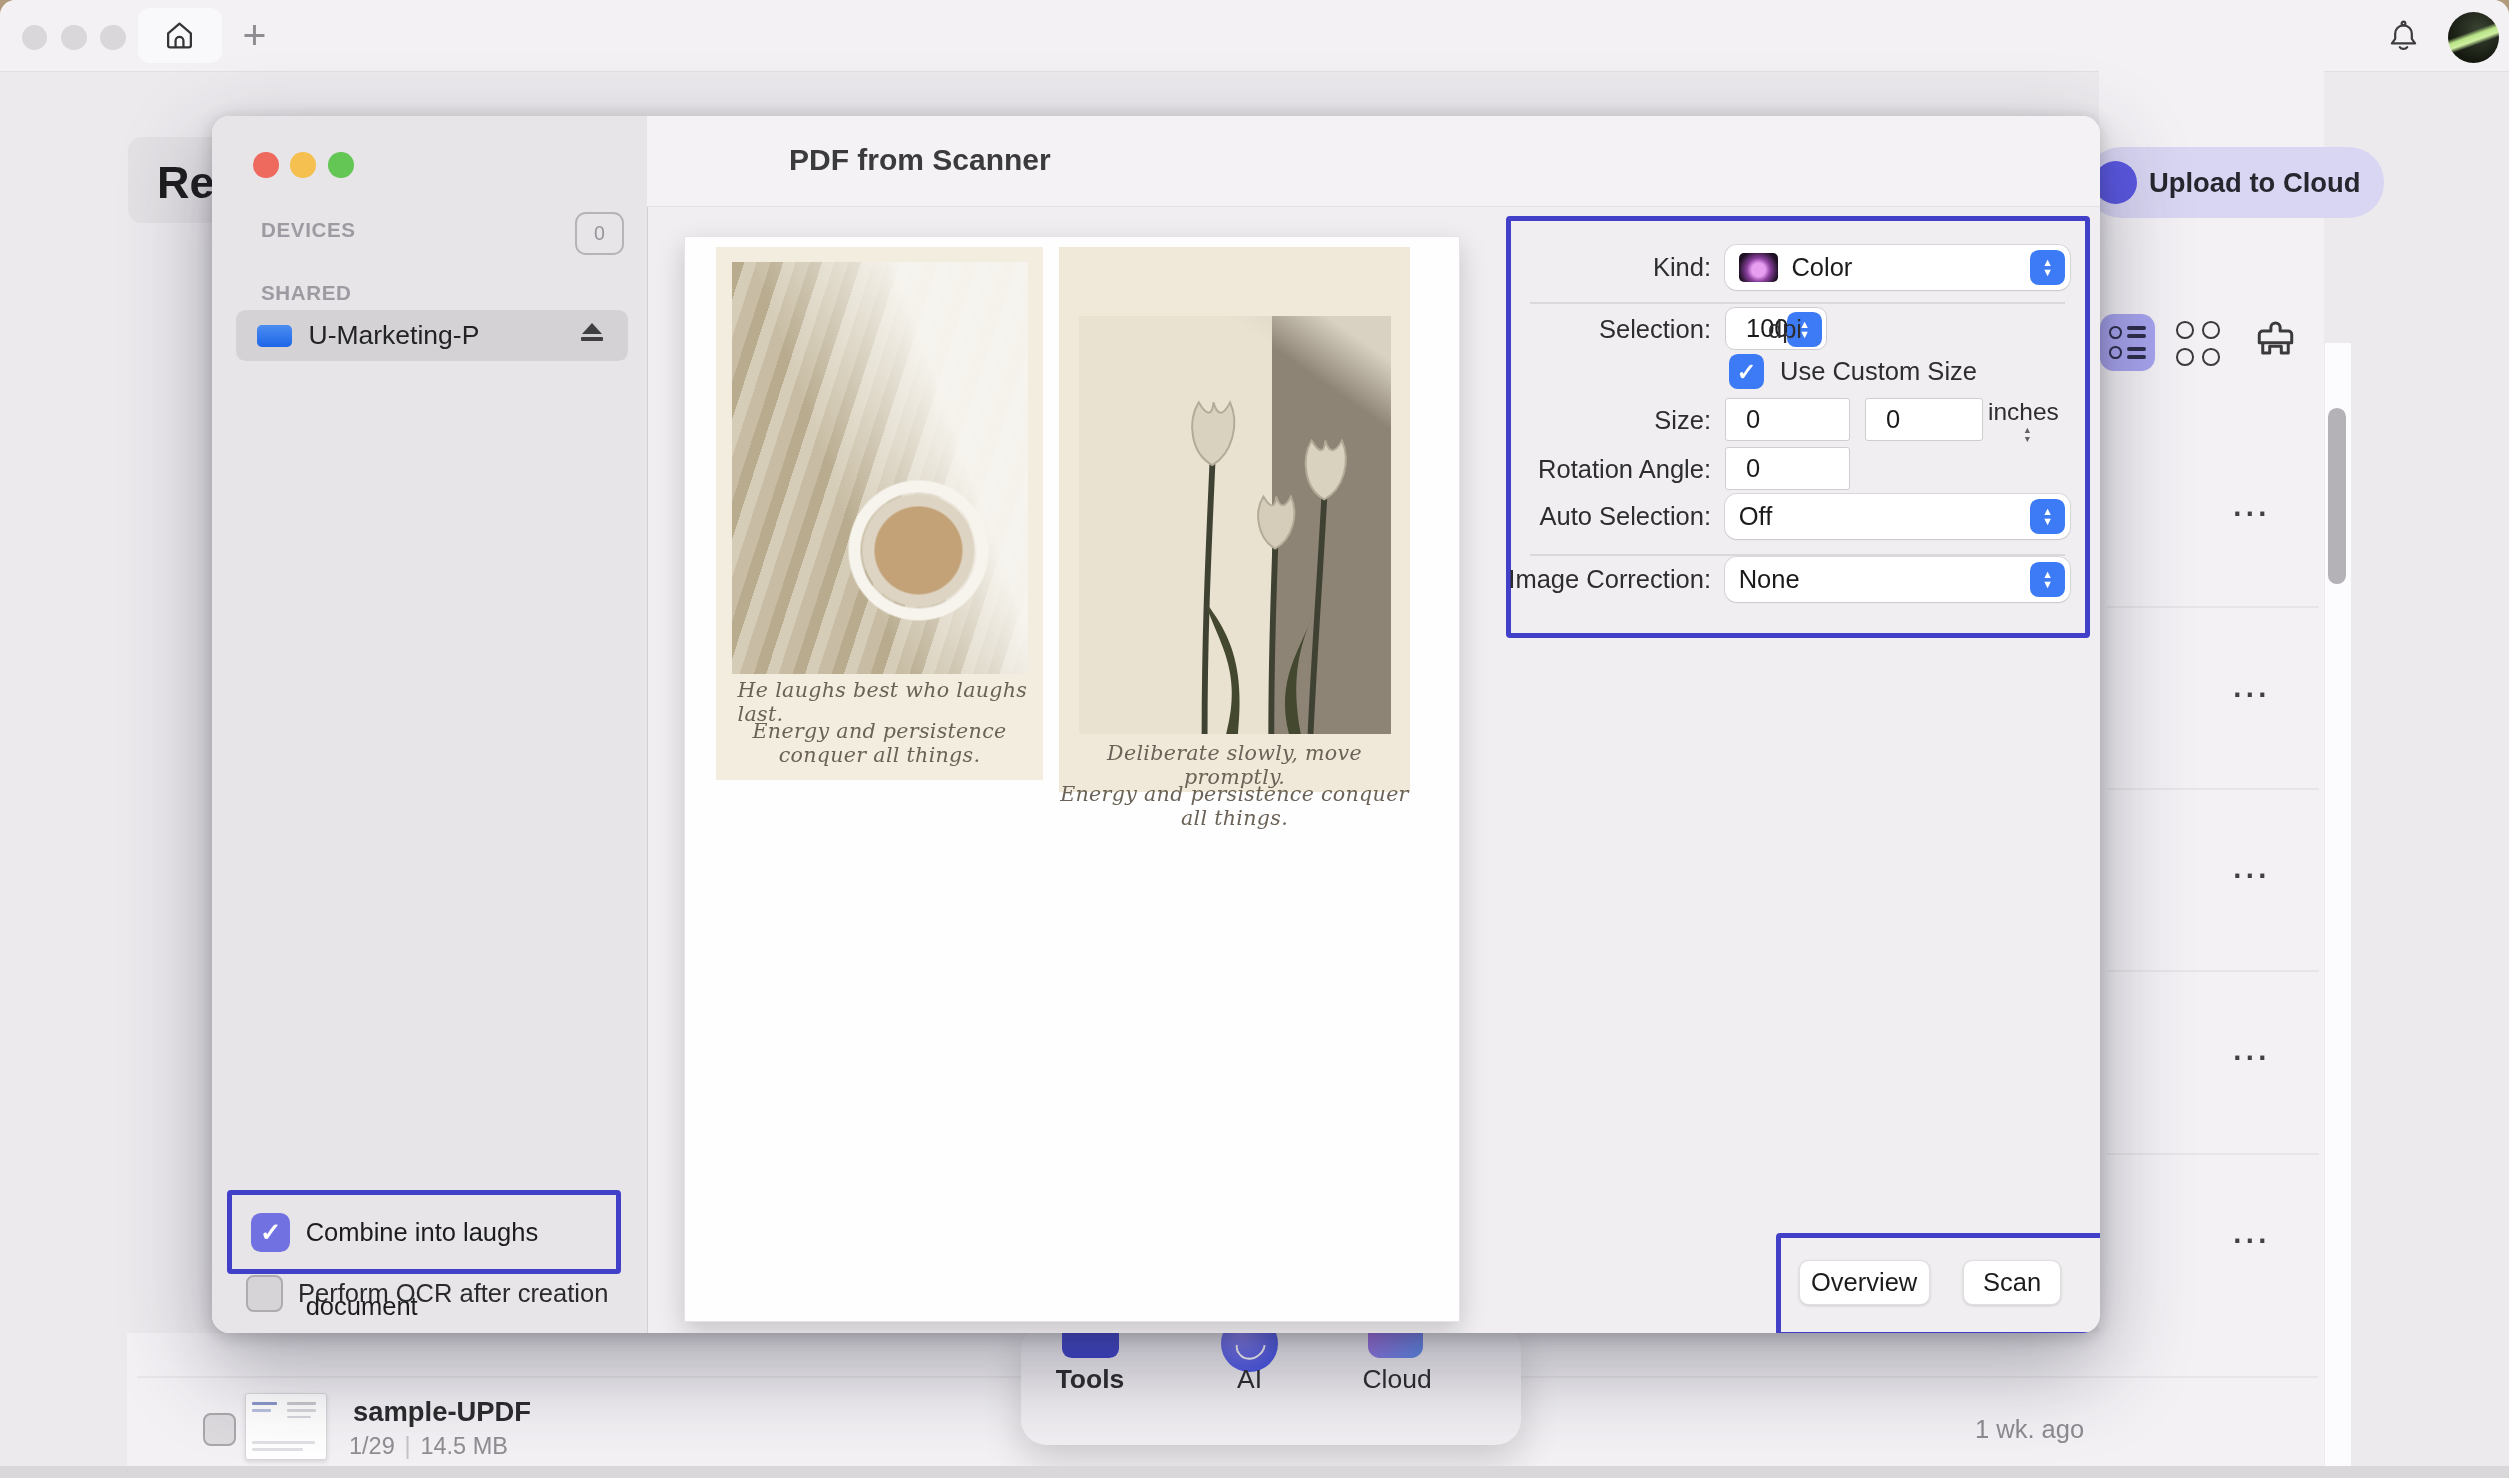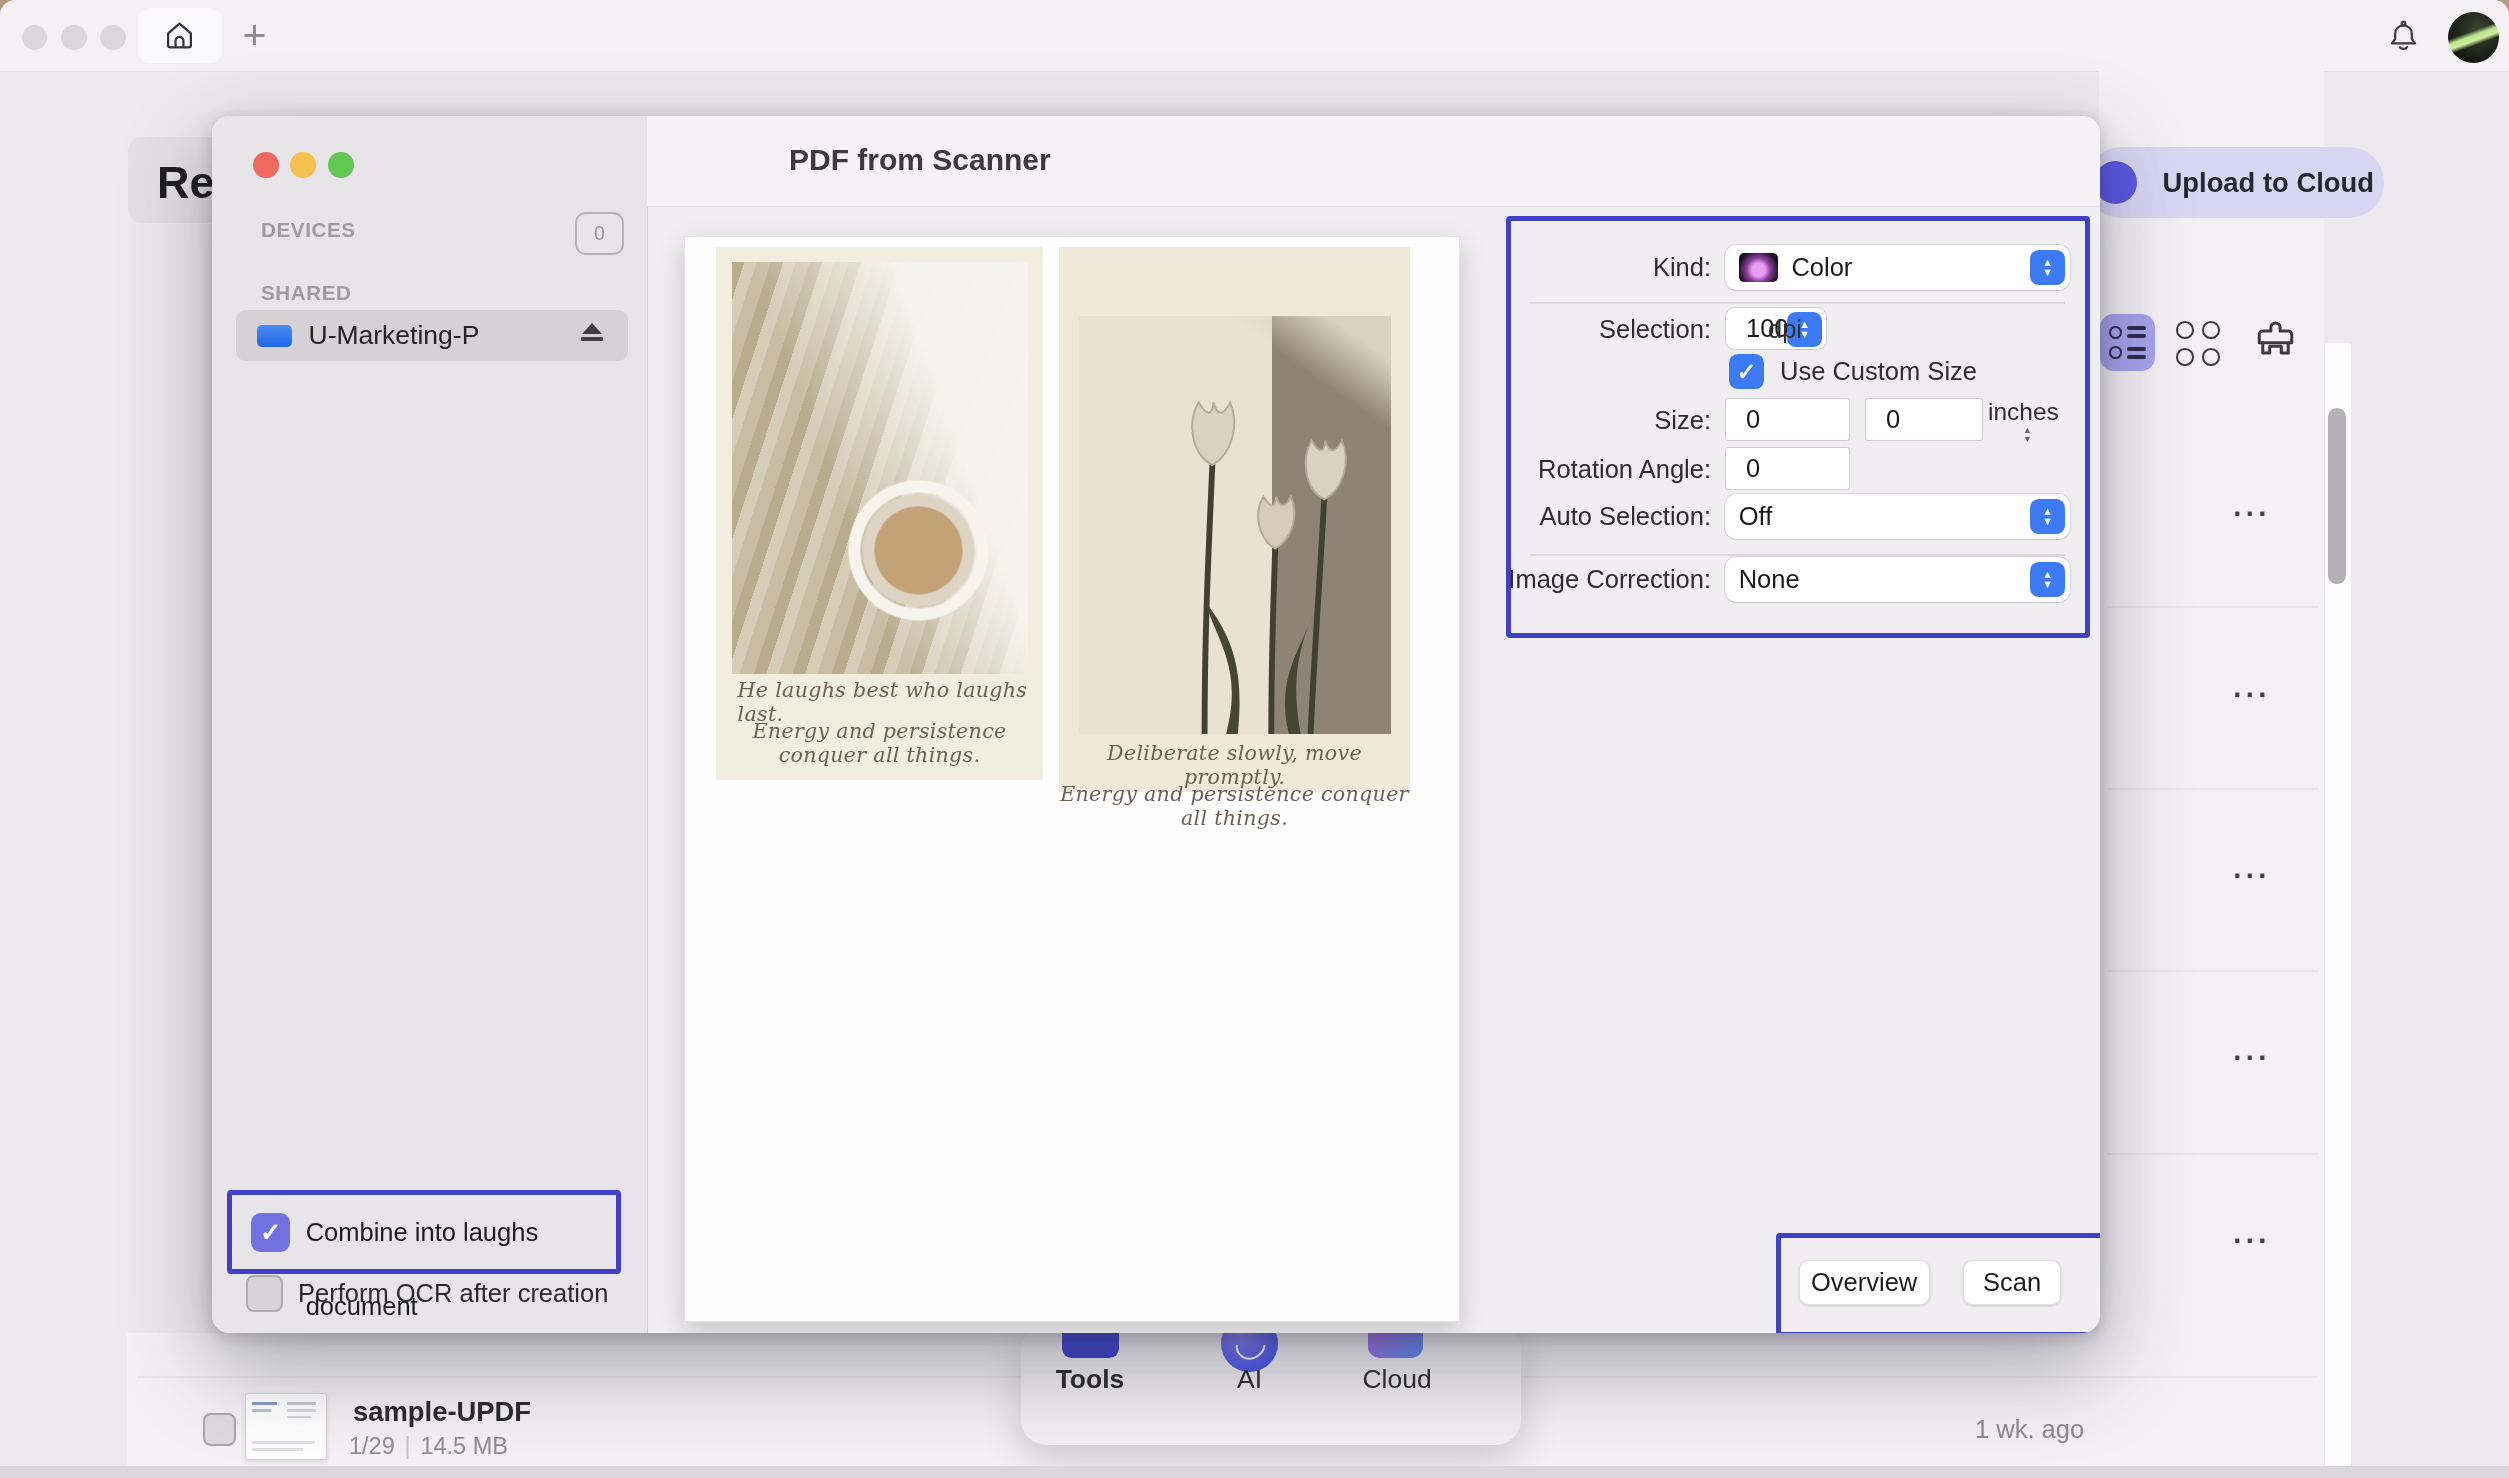--- a/index.html
+++ b/index.html
@@ -18,21 +18,21 @@
     background:linear-gradient(160deg,rgba(0,0,0,0) 40%,#b9e387 47%,#cdf0a0 55%,rgba(0,0,0,0) 62%),radial-gradient(circle at 60% 35%,#3a4434,#15180f 70%);}
 
   
   #list-col{left:2099px;top:71px;width:225px;height:1396px;background:#f3f1f4;}
   .row-div{position:absolute;left:2107px;width:212px;height:2px;background:#e7e5e8;}
   .ellipsis{position:absolute;left:2213px;width:78px;height:43px;text-align:center;font-size:29px;font-weight:700;letter-spacing:2.9px;color:#414144;line-height:43px;}
   #scroll-gutter{left:2325px;top:343px;width:25.5px;height:1123px;background:#fcfbfd;}
   #scroll-thumb{left:2328px;top:408px;width:17.6px;height:176px;border-radius:8.8px;background:#b4b2b6;}
   #rec-tab{left:128px;top:137px;width:157px;height:86px;border-radius:13.7px;background:#e3e1e4;}
   #rec-text{left:157px;top:157px;font-size:45px;font-weight:700;color:#1d1d1f;}
-  #upload-pill{left:2086px;top:147px;width:298px;height:71px;border-radius:35px;background:#d9d6f3;text-align:right;}
+  #upload-pill{left:2086px;top:147px;width:298px;height:71px;border-radius:35px;background:#d9d6f3;}
   #upload-circle{left:7.8px;top:13.7px;width:43px;height:43px;border-radius:50%;background:#5a57e2;}
   #upload-label{left:63px;top:0;width:225px;height:71px;line-height:71px;font-size:27.4px;font-weight:600;color:#26262e;}
   #view-list-btn{left:2100px;top:314px;width:55px;height:57px;border-radius:13.7px;background:#a7a3ee;}
   .lv{display:flex;flex-direction:column;gap:7.8px;align-items:center;justify-content:center;height:100%;}
   .lvrow{display:flex;align-items:center;gap:4.9px;}
   .lvc{width:8.8px;height:8.8px;border:2.9px solid #2c2c4a;border-radius:50%;}
   .lvls{display:flex;flex-direction:column;gap:3.9px;}
   .lvl{width:19.6px;height:3.9px;background:#2c2c4a;border-radius:2px;}
   #view-grid-btn{left:2176px;top:321px;width:45px;height:45px;}
   .gi{display:grid;grid-template-columns:repeat(2,16.7px);grid-gap:9.8px;}

